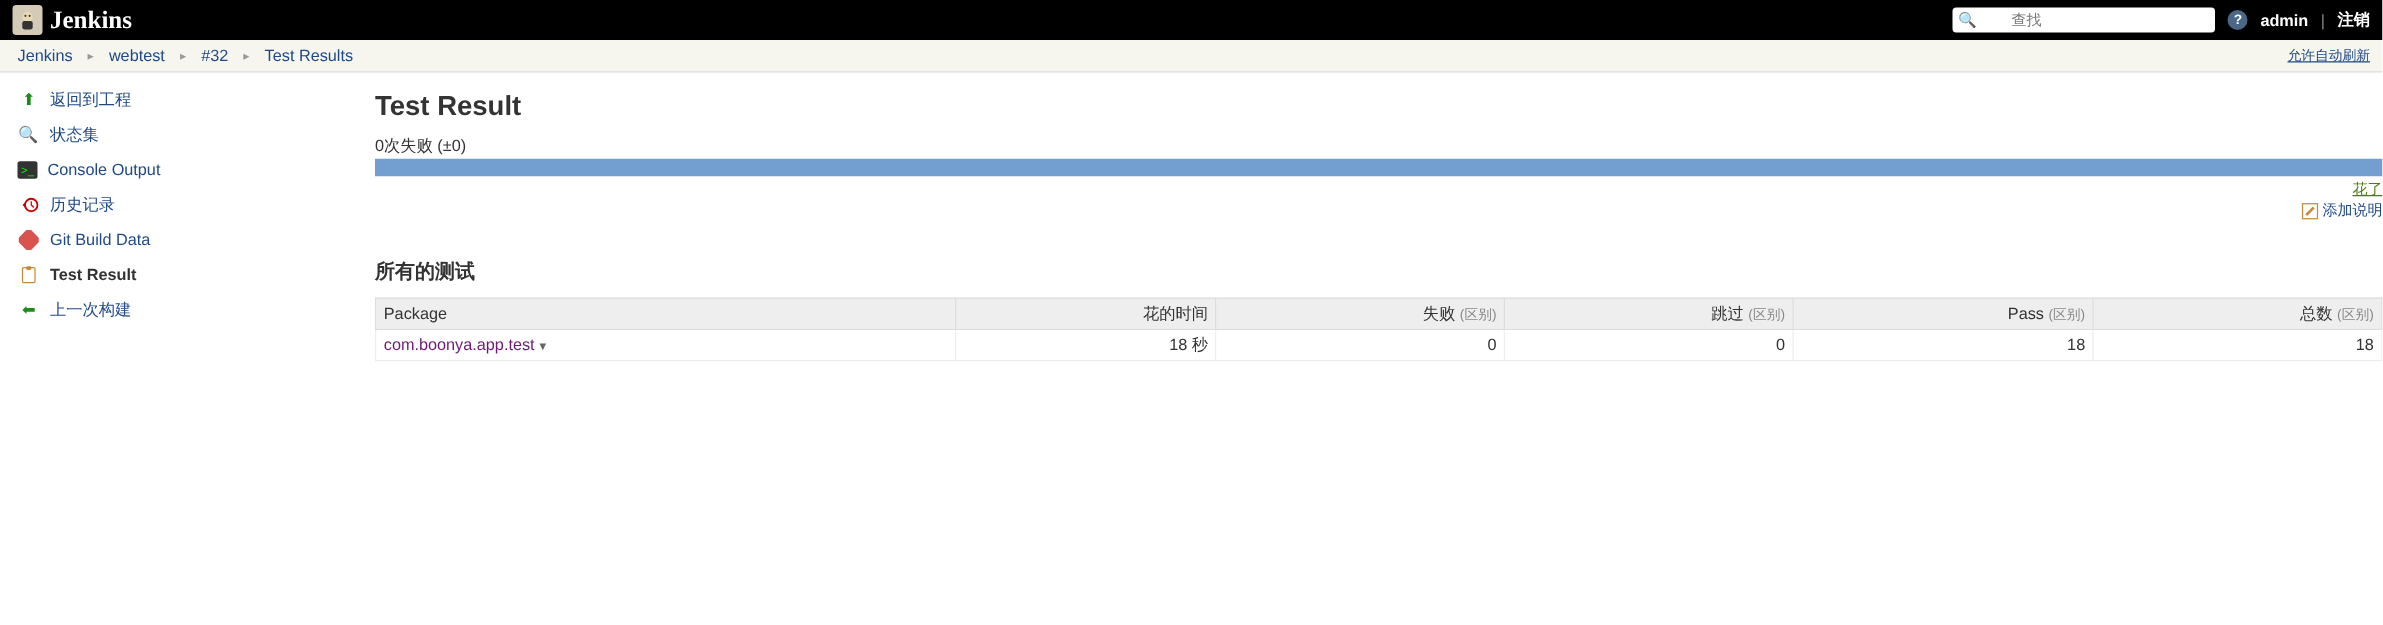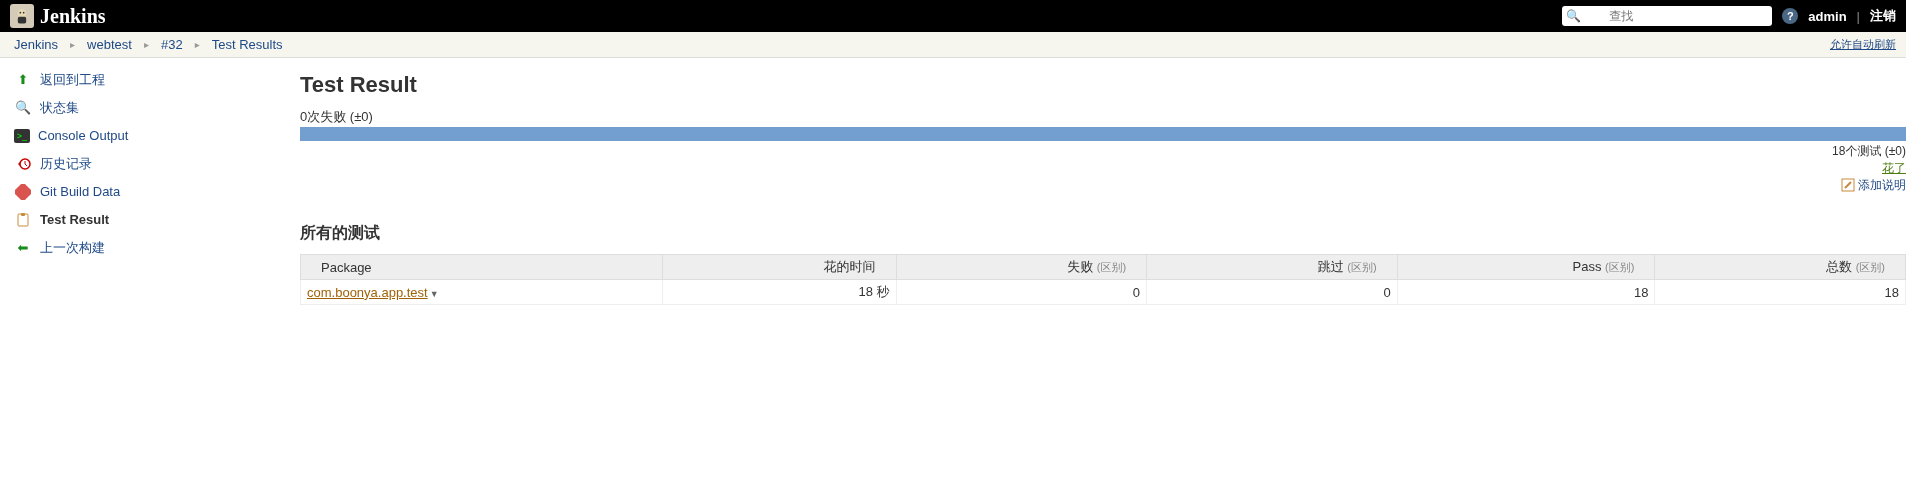--- a/index.html
+++ b/index.html
@@ -35,25 +35,25 @@
 h1.title { font-size: 22px; font-weight: bold; margin-bottom: 10px; }
 .fail-summary { font-size: 13px; margin-bottom: 1px; }
 .progress-bar { height: 14px; background: #729fcf; width: 100%; }
 .summary-right { text-align: right; font-size: 12px; margin-top: 2px; line-height: 1.4; }
 .add-desc { color: #204a87; }
 .pencil { display:inline-block; width:14px; height:14px; vertical-align:middle; }
 
 h2.section { font-size: 16px; font-weight: bold; margin: 30px 0 10px 0; }
 
 table.tests { width: 100%; border-collapse: collapse; font-size: 13px; }
-table.tests th { background: #eee; border: 1px solid #ddd; padding: 3px 20px; font-weight: normal; text-align: left; }
+table.tests th { background: #eee; border: 1px solid #ddd; padding: 3px 6px; font-weight: normal; text-align: left; }
 table.tests th.r, table.tests td.r { text-align: right; }
 table.tests th .sub { color: #888; font-size: 11px; }
 table.tests td { border: 1px solid #eee; padding: 3px 6px; }
-.pkg-link { text-decoration: underline; color: #a16207; }
+.pkg-link { color: #701a75; }
 .drop { color: #666; font-size: 9px; margin-left: 2px; }
 
 
 .i-up { color: #1a8c1a; }
 .i-search { color: #f0a000; }
 .i-doc { color: #c88a3a; }
 .i-term { background:#333; color:#0f0; font-size:9px; width:16px; height:14px; border-radius:2px;}
 .i-hist { color:#c00;}
 .i-clip { color:#c88a3a;}
 .i-git { color:#d9534f; font-weight:bold;}
@@ -143,21 +143,20 @@
       <span class="side-icon i-left">⬅</span>
       <span>上一次构建</span>
     </div>
   </div>
 
   <div class="main">
     <h1 class="title">Test Result</h1>
     <div class="fail-summary">0次失败 (±0)</div>
     <div class="progress-bar"></div>
     <div class="summary-right">
-      <div>18个测试 (±0)</div>
       <div><a style="text-decoration:underline;">花了</a></div>
       <div>
         <span class="pencil">
           <svg width="14" height="14" viewBox="0 0 14 14">
               <rect x="1" y="1" width="12" height="12" fill="#fff" stroke="#c88a3a"></rect>
               <path d="M4 10 L10 4" stroke="#c88a3a" stroke-width="2"></path>
             </svg>
         </span>
         <a class="add-desc">添加说明</a>
       </div>

